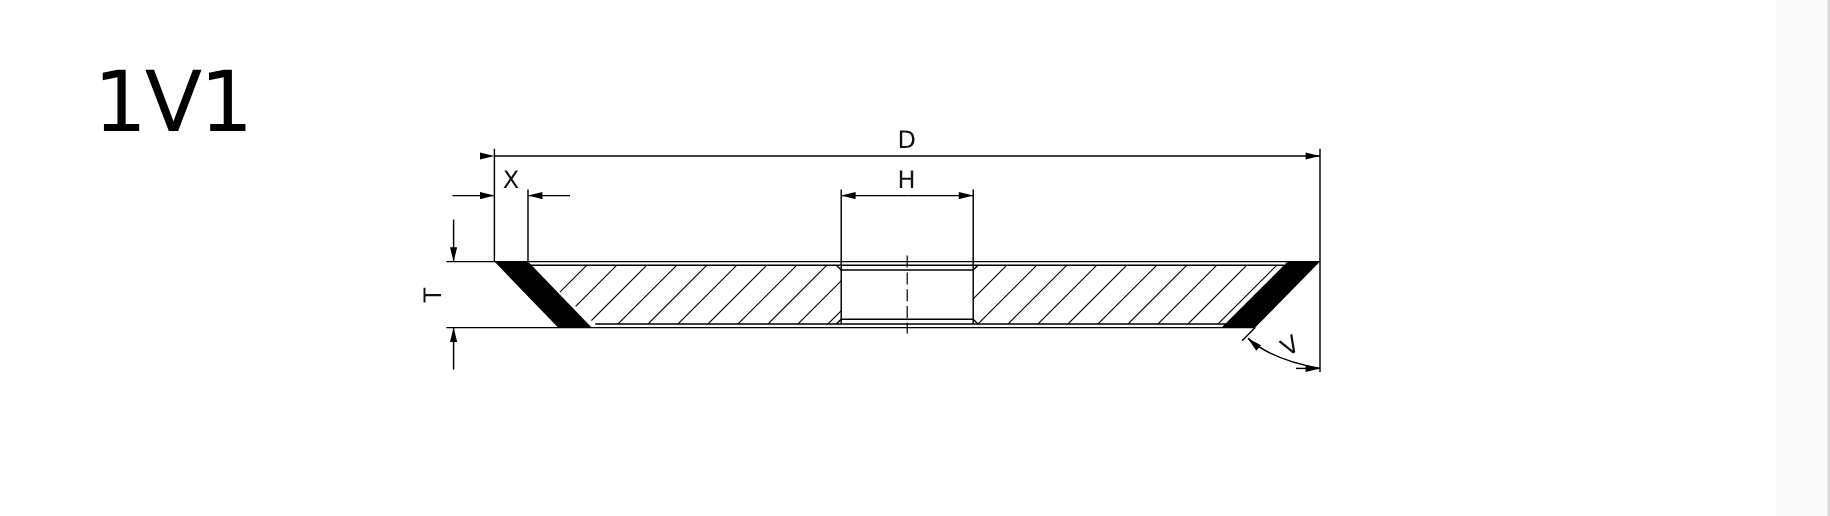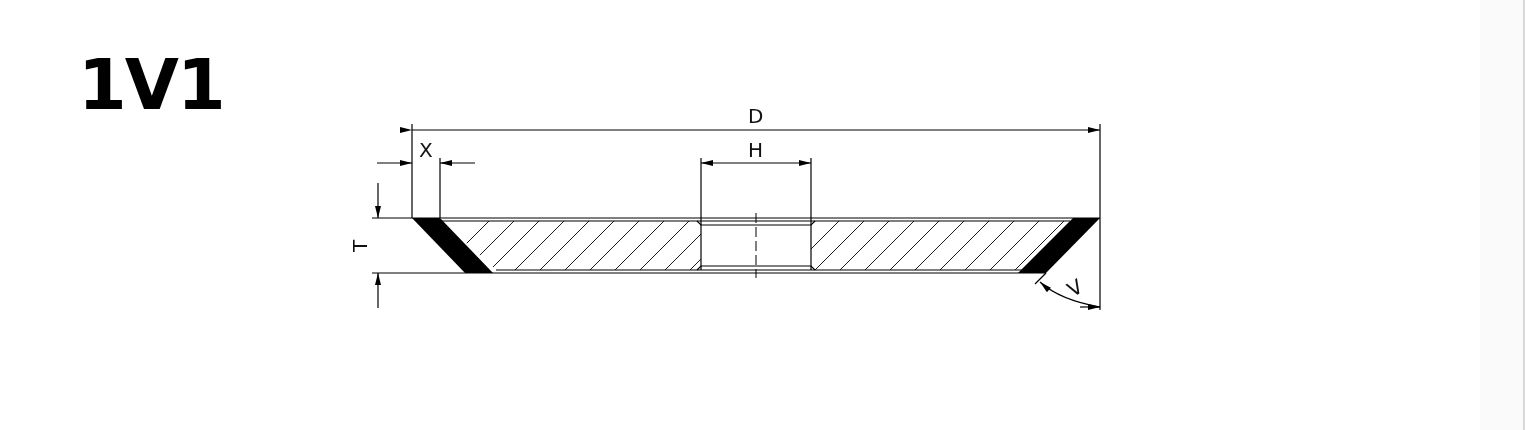--- a/index.html
+++ b/index.html
@@ -4,21 +4,21 @@
   <style>
     html, body { margin: 0; padding: 0; }
     body {
       width: 1525px; height: 430px; background: #ffffff;
       position: relative; overflow: hidden;
       font-family: "DejaVu Sans", sans-serif;
     }
     .title {
       position: absolute; left: 78px; top: 40px;
       font-family: "DejaVu Sans", sans-serif;
-      font-weight: bold; font-size: 70px; letter-spacing: -2px;
+      font-weight: normal; font-size: 70px; letter-spacing: -2px;
       color: #000; line-height: 90px;
     }
     .drawing { position: absolute; left: 0; top: 0; }
     .right-edge {
       position: absolute; top: 0; right: 0; width: 45px; height: 430px;
       background: #fafafa; border-right: 2px solid #d8d8d8; box-sizing: border-box;
     }
     .lbl {
       position: absolute; font-family: "DejaVu Sans", sans-serif;
       font-size: 20px; color: #111; line-height: 20px; font-weight: normal;

